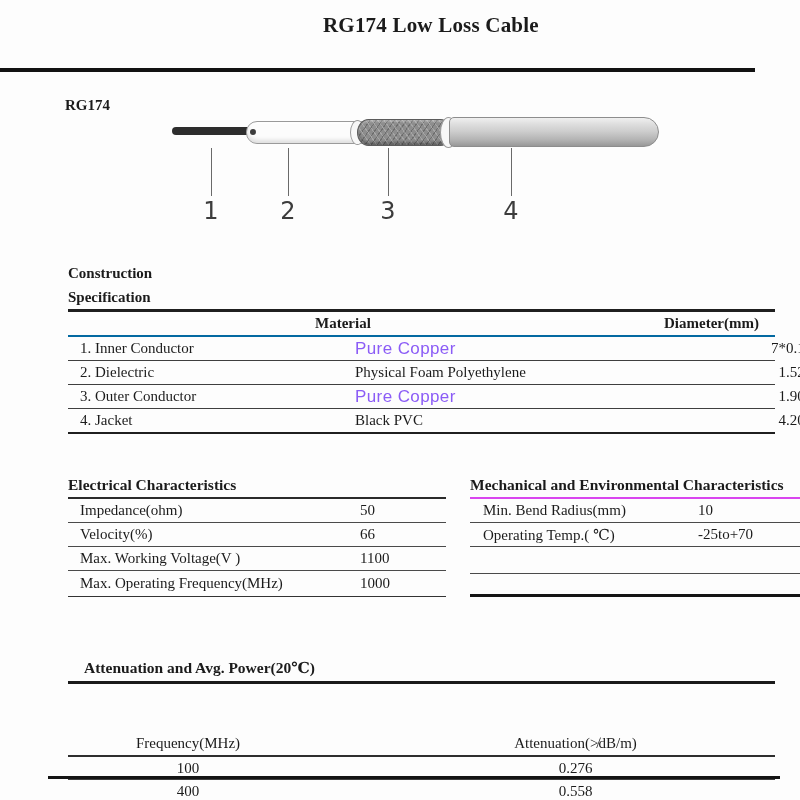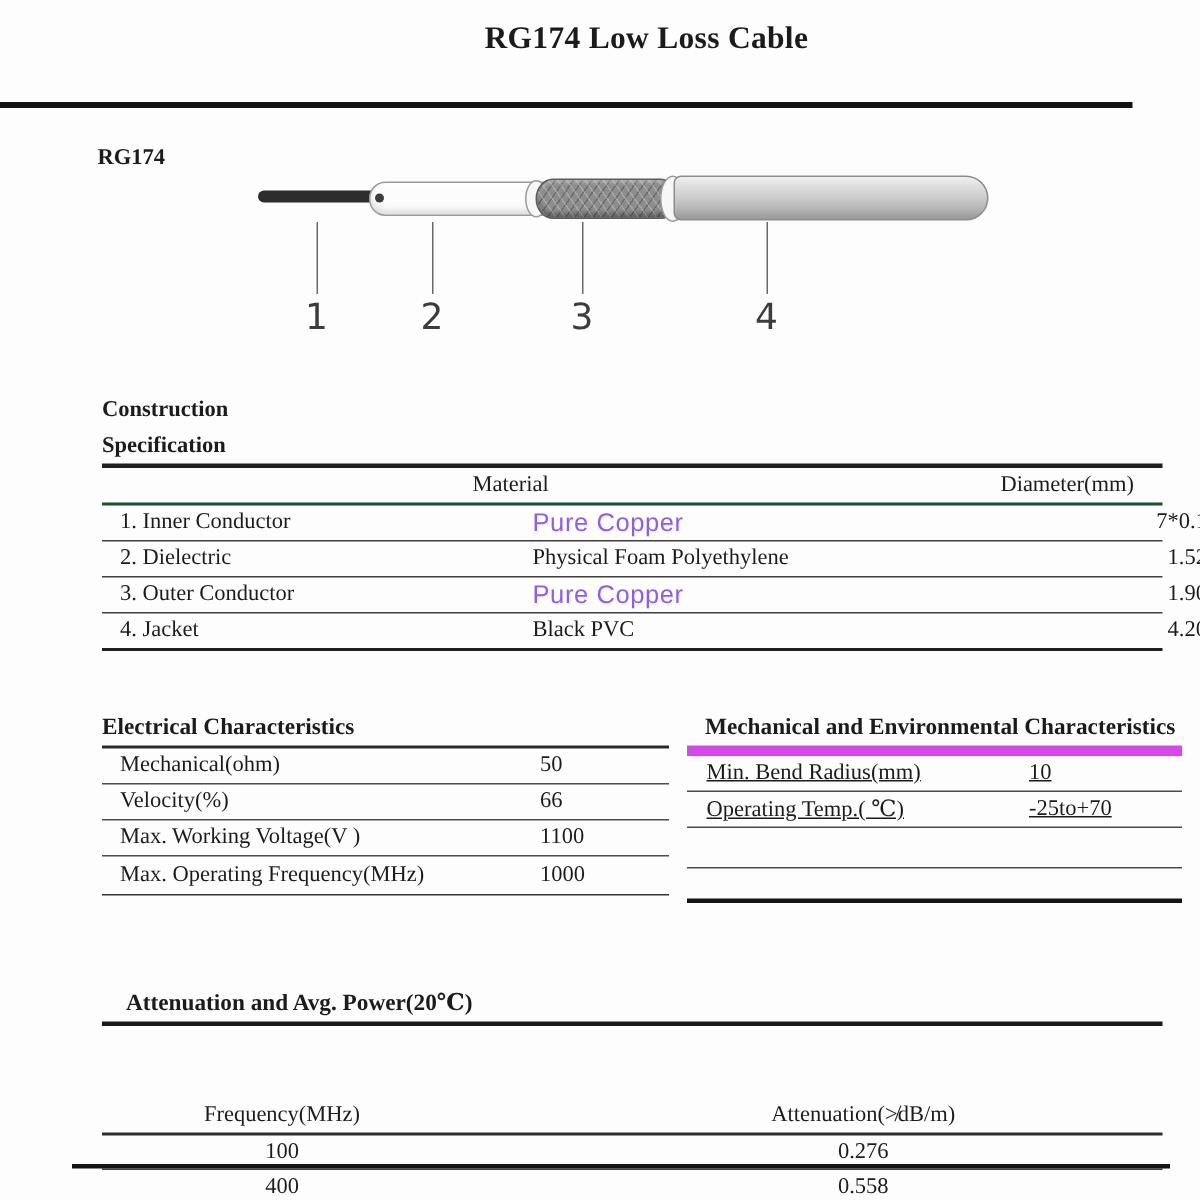--- a/index.html
+++ b/index.html
@@ -41,37 +41,37 @@
   .h-small{position:absolute;font-size:15px;font-weight:bold;}
   .h-con1{left:68px;top:265px;}
   .h-con2{left:68px;top:289px;}
   .h-elec{left:68px;top:476px;font-size:15.5px;}
   .h-mech{left:470px;top:476px;font-size:15.5px;}
   .h-att{left:68px;top:658px;font-size:15.5px;margin-left:16px;}
 
   
   .ctab{position:absolute;left:68px;top:309px;width:707px;border-top:3px solid #1f1f1f;font-size:15px;}
   .ctab .hrow{display:grid;grid-template-columns:235px 345px 127px;height:23px;align-items:center;
-    border-bottom:2px solid #14532d;}
+    border-bottom:2px solid #0369a1;font-weight:bold;}
   .ctab .row{display:grid;grid-template-columns:235px 345px 127px;height:23px;align-items:center;
     border-bottom:1.5px solid #3f3f3f;gap:40px;}
   .ctab .row:last-child{border-bottom:2px solid #1f1f1f;}
   .ctab .c1{padding-left:12px;}
   .ctab .c2{padding-left:12px;}
   .ctab .c3{text-align:center;}
   .mat-sans{font-family:"Liberation Sans","DejaVu Sans",sans-serif;font-size:17px;letter-spacing:.4px;color:#8b5cf6;}
 
   
   .etab{position:absolute;left:68px;top:497px;width:378px;border-top:2px solid #2a2a2a;font-size:15px;}
   .etab .row{display:grid;grid-template-columns:292px 86px;height:23px;align-items:center;border-bottom:1px solid #4a4a4a;}
   .etab .row:last-child{height:25px;border-bottom:1.5px solid #333;}
   .etab .c1{padding-left:12px;}
 
   
-  .mtab{position:absolute;left:458px;top:497px;width:330px;border-top:7px solid #d946ef;font-size:15px;text-decoration:underline;}
+  .mtab{position:absolute;left:470px;top:497px;width:330px;border-top:2px solid #d946ef;font-size:15px;}
   .mtab .row{display:grid;grid-template-columns:228px 102px;height:23px;align-items:center;border-bottom:1px solid #4a4a4a;}
   .mtab .c1{padding-left:13px;}
   .mtab .spacer1{height:26px;border-bottom:1px solid #4a4a4a;}
   .mtab .spacer2{height:20px;border-bottom:3px solid #141414;}
 
   
   .atab{position:absolute;left:68px;top:681px;width:707px;border-top:3px solid #1a1a1a;font-size:15px;}
   .atab .hrow{display:grid;grid-template-columns:240px 467px;height:23px;align-items:center;border-bottom:2px solid #2e2e2e;margin-top:48px;}
   .atab .row{display:grid;grid-template-columns:240px 467px;height:22px;align-items:center;border-bottom:1.5px solid #3f3f3f;}
   .atab .c1{text-align:center;}
@@ -133,21 +133,21 @@
     <div class="row">
       <div class="c1">4. Jacket</div>
       <div class="c2">Black PVC</div>
       <div class="c3">4.20</div>
     </div>
   </div>
 
   <div class="h-small h-elec">Electrical Characteristics</div>
   <div class="etab">
     <div class="row">
-      <div class="c1">Mechanical(ohm)</div>
+      <div class="c1">Impedance(ohm)</div>
       <div class="c2">50</div>
     </div>
     <div class="row">
       <div class="c1">Velocity(%)</div>
       <div class="c2">66</div>
     </div>
     <div class="row">
       <div class="c1">Max. Working Voltage(V )</div>
       <div class="c2">1100</div>
     </div>

